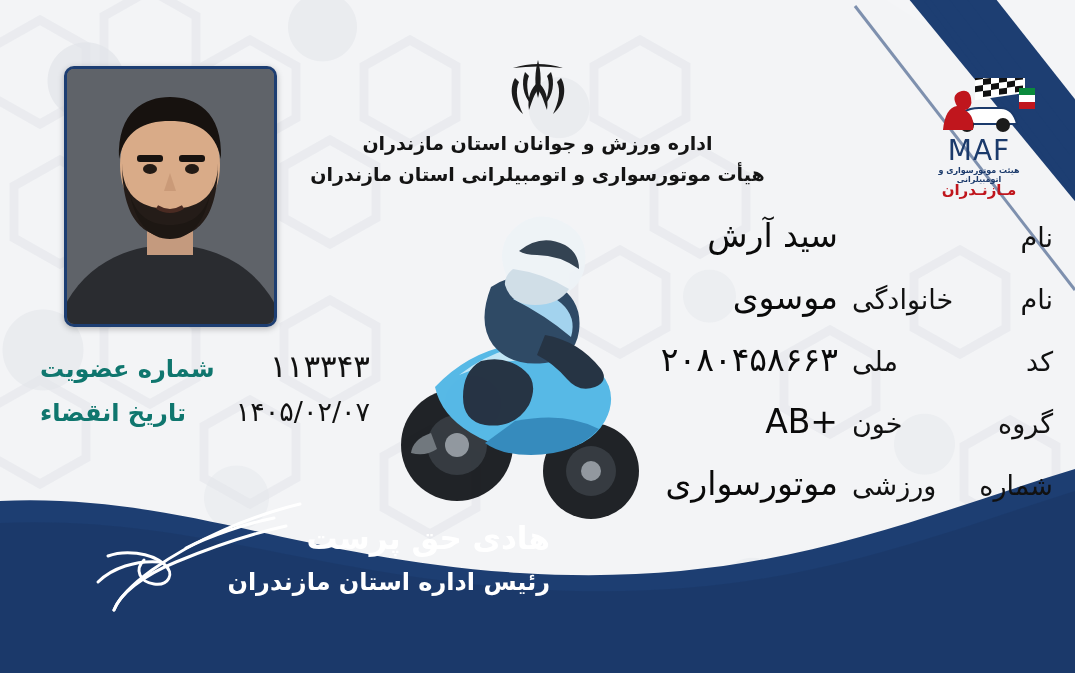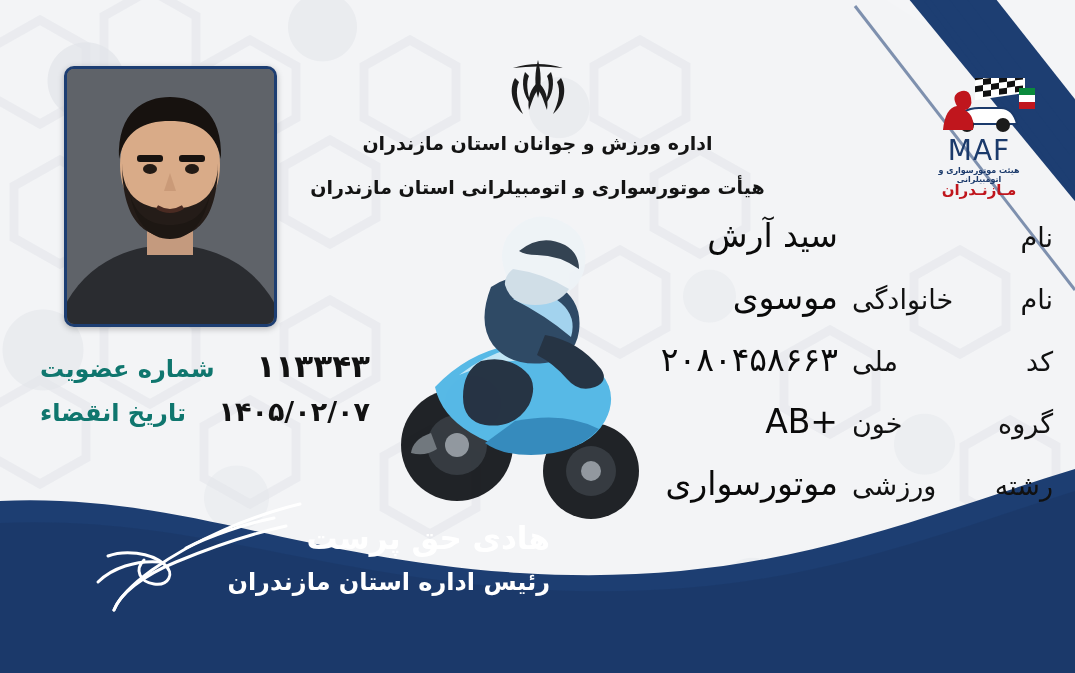--- a/index.html
+++ b/index.html
@@ -91,21 +91,21 @@
     right: 0;
     top: 132px;
     text-align: center;
     color: #141414;
     direction: rtl;
   }
   .org-lines .l1 {
     font-size: 19px;
     font-weight: 700;
     letter-spacing: .2px;
-    margin-bottom: 22px;
+    margin-bottom: 9px;
   }
   .org-lines .l2 {
     font-size: 19px;
     font-weight: 700;
   }
 
   
   .maf-logo {
     position: absolute;
     right: 36px;
@@ -202,21 +202,21 @@
     margin-bottom: 12px;
   }
   .member-label {
     font-size: 24px;
     font-weight: 800;
     color: #0f766e;
     white-space: nowrap;
   }
   .member-value {
     font-size: 31px;
-    font-weight: 700;
+    font-weight: 400;
     color: #111;
     white-space: nowrap;
     letter-spacing: 1px;
     text-align: center;
   }
   .member-row.expiry .member-value { font-size: 27px; }
 
   
   .sign-wrap {
     position: absolute;
@@ -425,21 +425,21 @@
       <div class="field-label">کد ملی</div>
       <div class="field-value">۲۰۸۰۴۵۸۶۶۳</div>
     </div>
 
     <div class="field-row">
       <div class="field-label">گروه خون</div>
       <div class="field-value latin">AB+</div>
     </div>
 
     <div class="field-row">
-      <div class="field-label">رشته ورزشی</div>
+      <div class="field-label">شماره ورزشی</div>
       <div class="field-value">موتورسواری</div>
     </div>
 
   </div>
 
   <div class="member-block">
     <div class="member-row">
       <div class="member-value">۱۱۳۳۴۳</div>
       <div class="member-label">شماره عضویت</div>
     </div>

